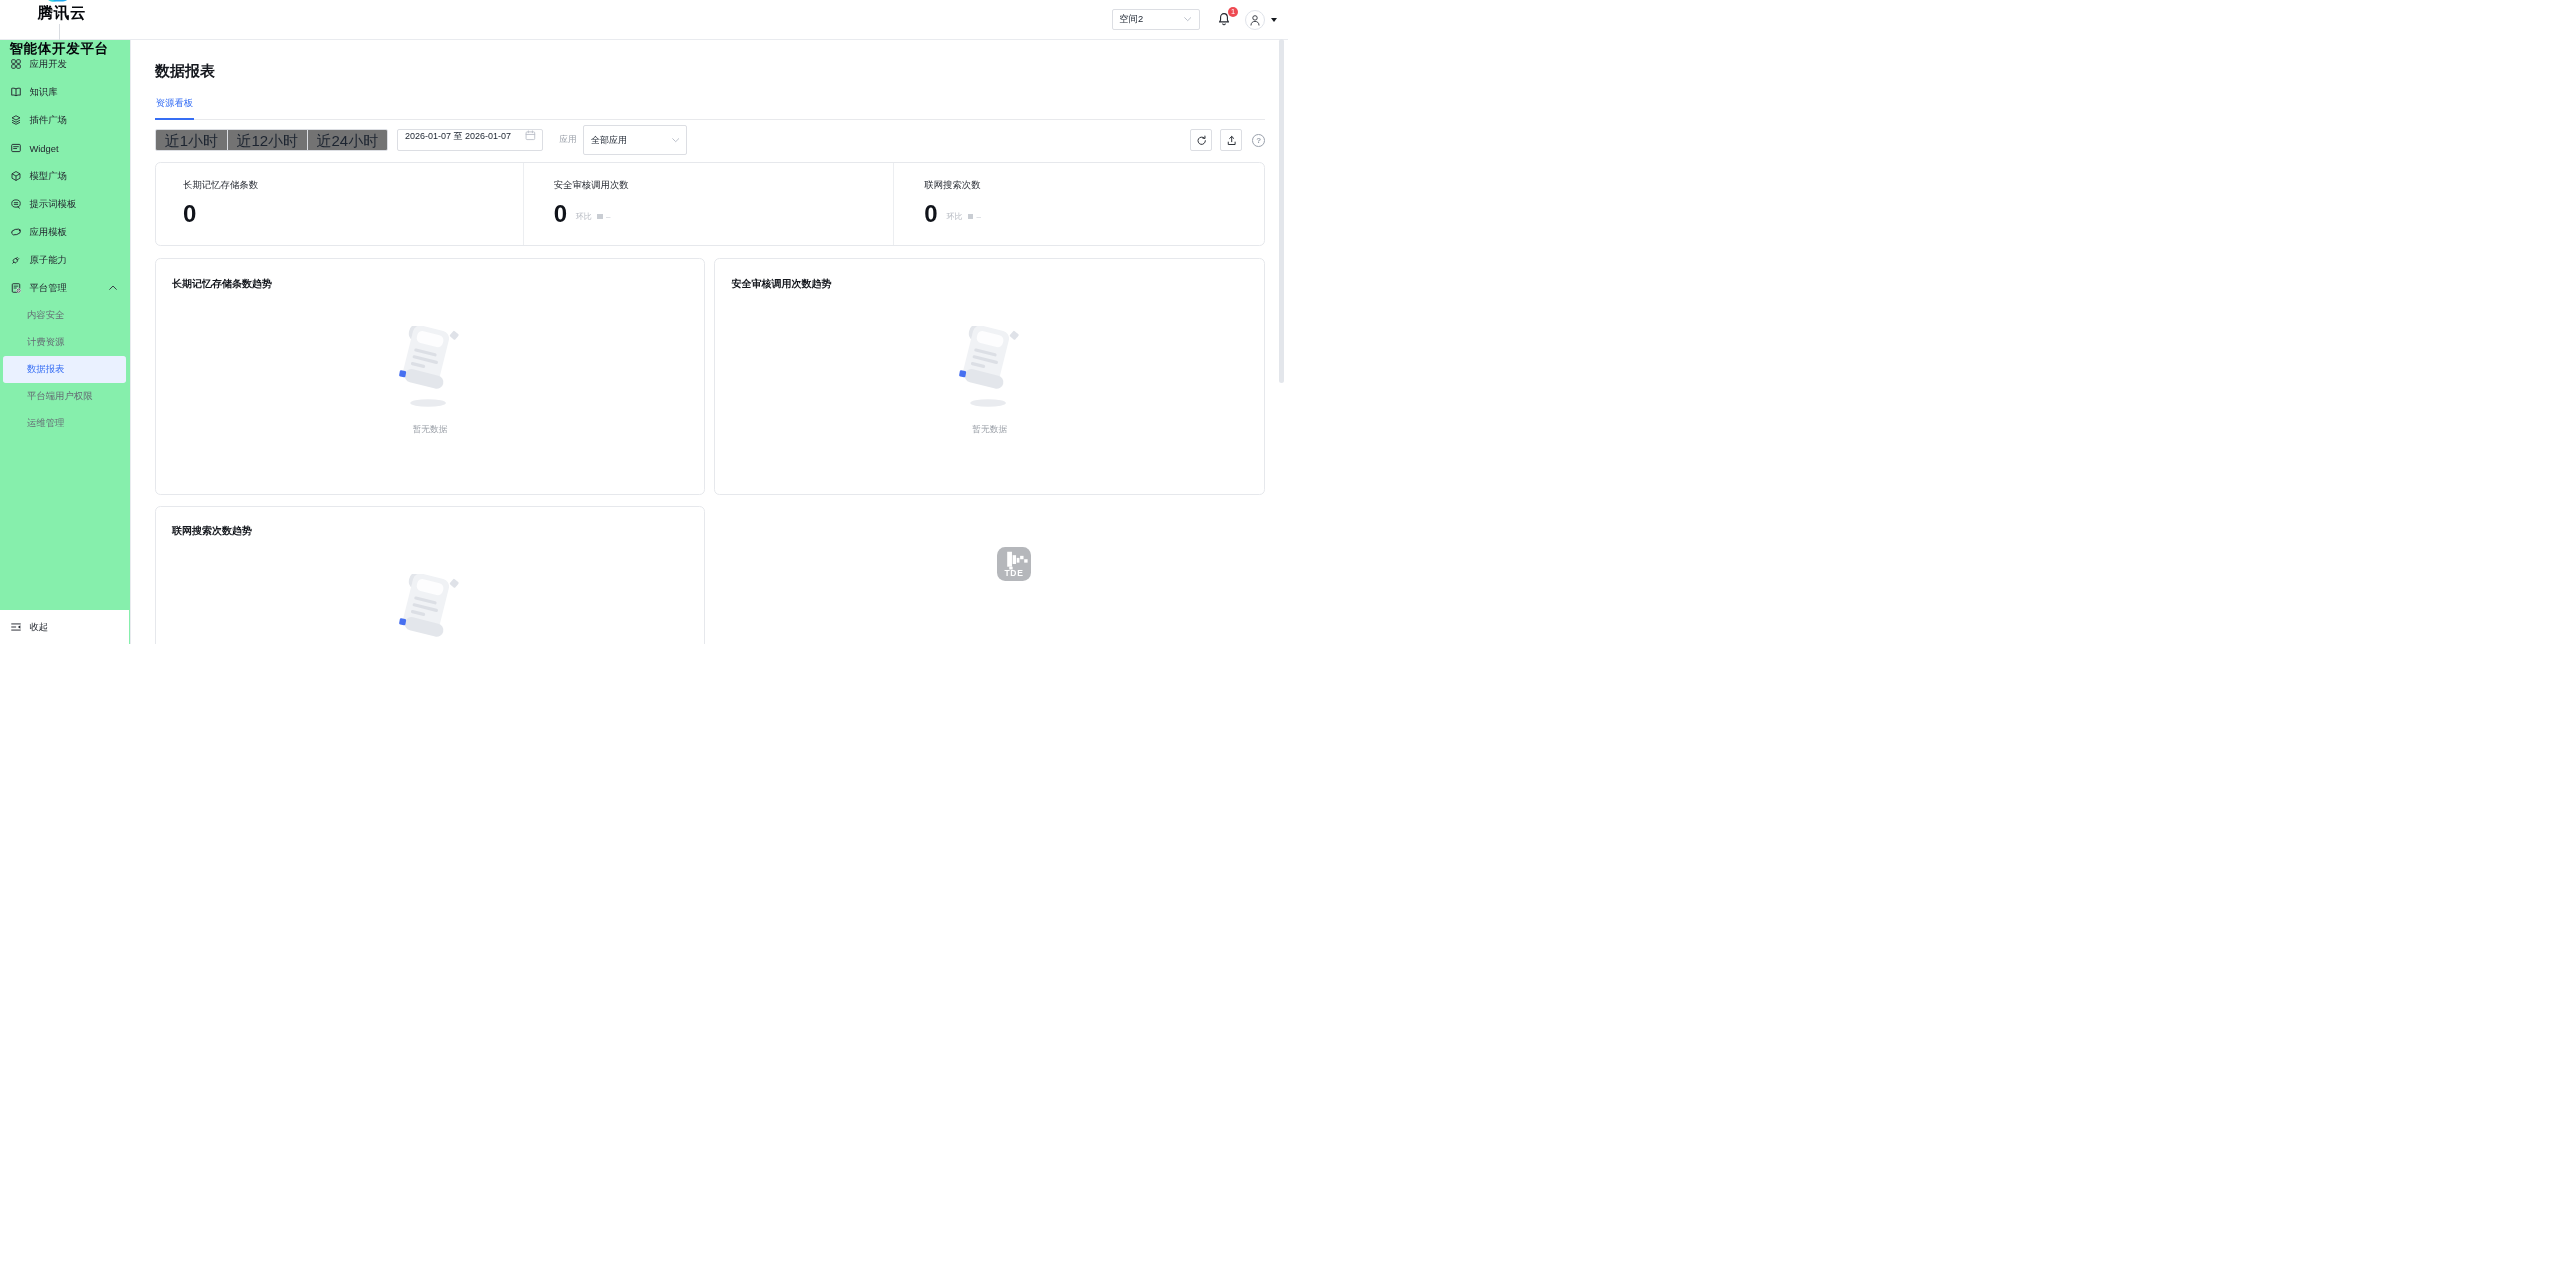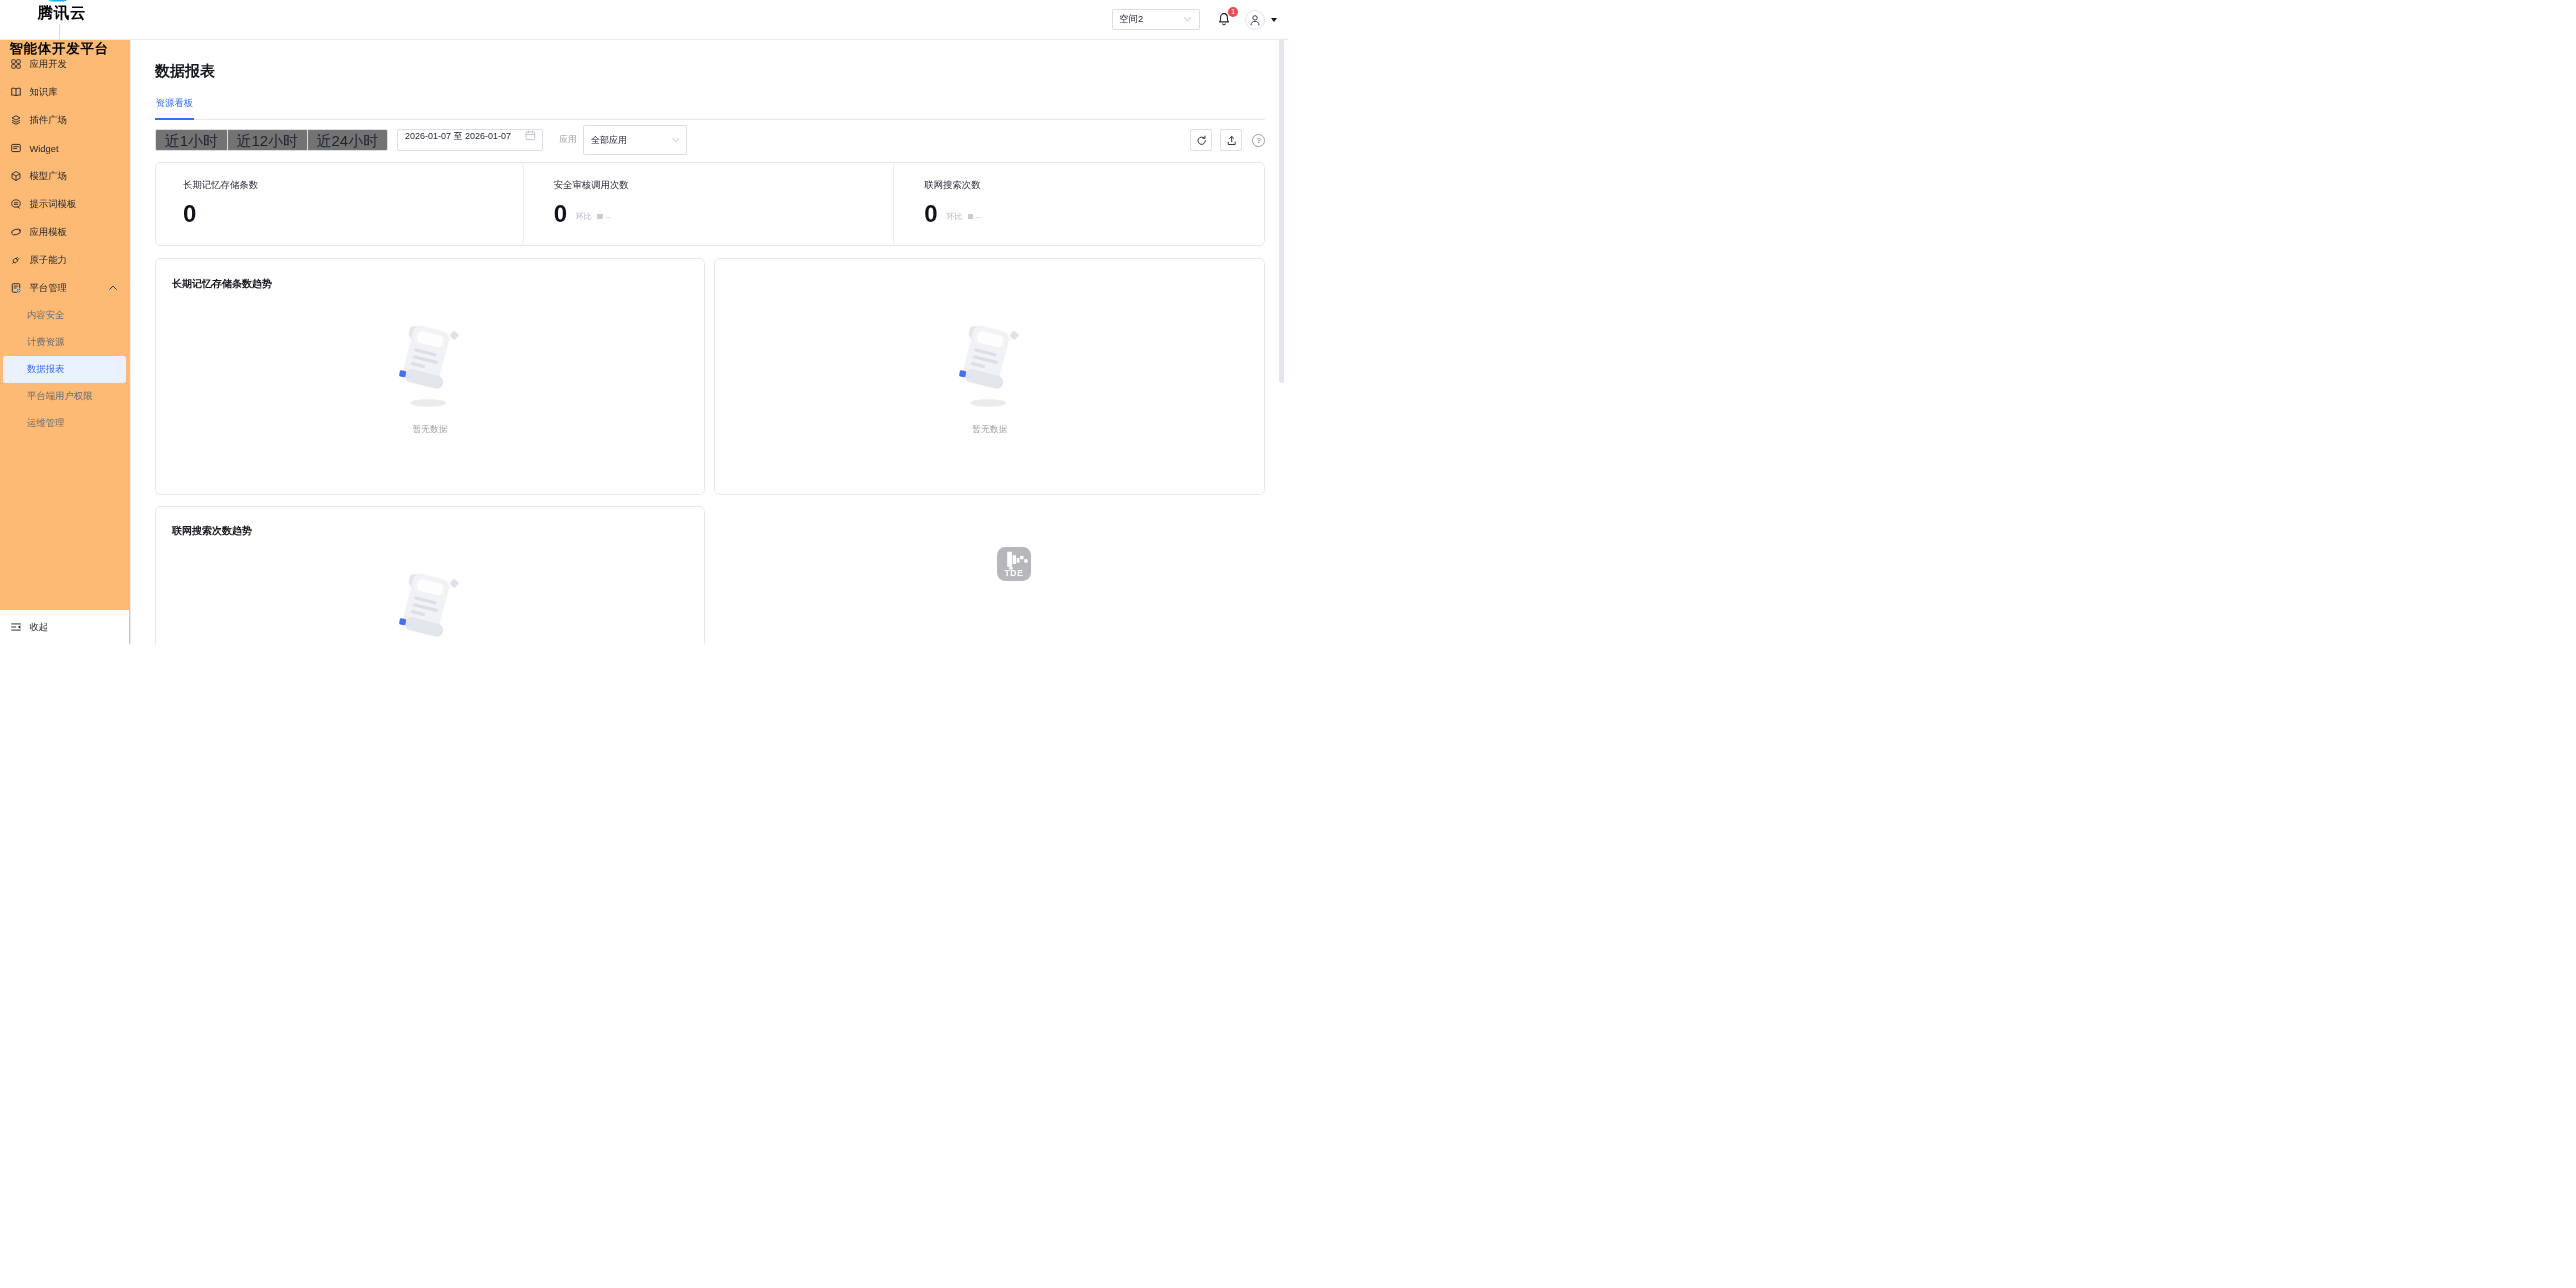--- a/index.html
+++ b/index.html
@@ -20,21 +20,21 @@
   .workspace-select span { font-size:9.4px; color:#1c2430; }
   .bell-wrap { position:relative; margin-left:17.5px; cursor:pointer; }
   .badge { position:absolute; top:-5.4px; right:-7.4px; min-width:10.8px; height:10.8px; border-radius:5.4px;
     background:#ee4a52; color:#fff; font-size:7.4px; line-height:10.8px; text-align:center; padding:0 2.7px; }
   .avatar { width:20px; height:20px; border-radius:50%; border:0.7px solid #dfe3ea; margin-left:13.5px;
     display:flex; align-items:center; justify-content:center; cursor:pointer; overflow:hidden; }
   .caret { width:0; height:0; border-left:3.4px solid transparent; border-right:3.4px solid transparent;
     border-top:4px solid #15181e; margin-left:6.7px; cursor:pointer; }
 
   
-  .sidebar { position:absolute; top:40px; left:0; bottom:0; width:131px; background:#fdba74;
+  .sidebar { position:absolute; top:40px; left:0; bottom:0; width:131px; background:#86efac;
     border-right:0.7px solid #e9ebef; z-index:10; }
   .nav { padding-top:10px; }
   .nav-item { height:28px; display:flex; align-items:center; padding:0 13.5px 0 10px; cursor:pointer; }
   .nav-item .nico { margin-right:7.4px; flex:none; }
   .nav-label { font-size:9.4px; color:#22262e; flex:1; white-space:nowrap; }
   .sub-item { height:27px; display:flex; align-items:center; margin:0 4px 0 3.4px; padding-left:23.5px;
     border-radius:2.7px; font-size:9.4px; color:#646a73; cursor:pointer; white-space:nowrap; }
   .sub-item.active { background:#eaf1ff; color:#366ef4; }
   .collapse { position:absolute; bottom:0; left:0; right:0.7px; height:34px; display:flex; align-items:center;
     padding-left:10px; background:#fff; cursor:pointer; }
@@ -337,20 +337,21 @@
           </g>
           <rect x="7" y="70" width="10" height="10" rx="2" fill="#4770f0" transform="rotate(10 12 75)"></rect>
           <rect x="88" y="9" width="11" height="11" rx="2" fill="#dfe2e8" transform="rotate(40 93 14)"></rect>
           <ellipse cx="52" cy="121" rx="28" ry="6" fill="#e9ebef"></ellipse>
         </svg>
         <div class="empty-text">暂无数据</div>
       </div>
     </div>
 
     <div class="chart-card c2">
+      <div class="chart-title">安全审核调用次数趋势</div>
       <div class="empty">
         <svg width="70" height="84" viewBox="0 0 110 132">
           <g transform="rotate(14 55 50)">
             <ellipse cx="21" cy="17" rx="8" ry="12" fill="#e3e6eb"></ellipse>
             <rect x="19" y="4" width="58" height="88" rx="12" fill="#f0f2f5"></rect>
             <rect x="27" y="12" width="42" height="19" rx="8" fill="#fdfdfe"></rect>
             <rect x="28" y="41" width="36" height="5" rx="2.5" fill="#dcdfe5"></rect>
             <rect x="28" y="52" width="41" height="5" rx="2.5" fill="#dcdfe5"></rect>
             <rect x="28" y="63" width="23" height="5" rx="2.5" fill="#dcdfe5"></rect>
             <rect x="23" y="74" width="62" height="21" rx="10.5" fill="#e3e6eb"></rect>

